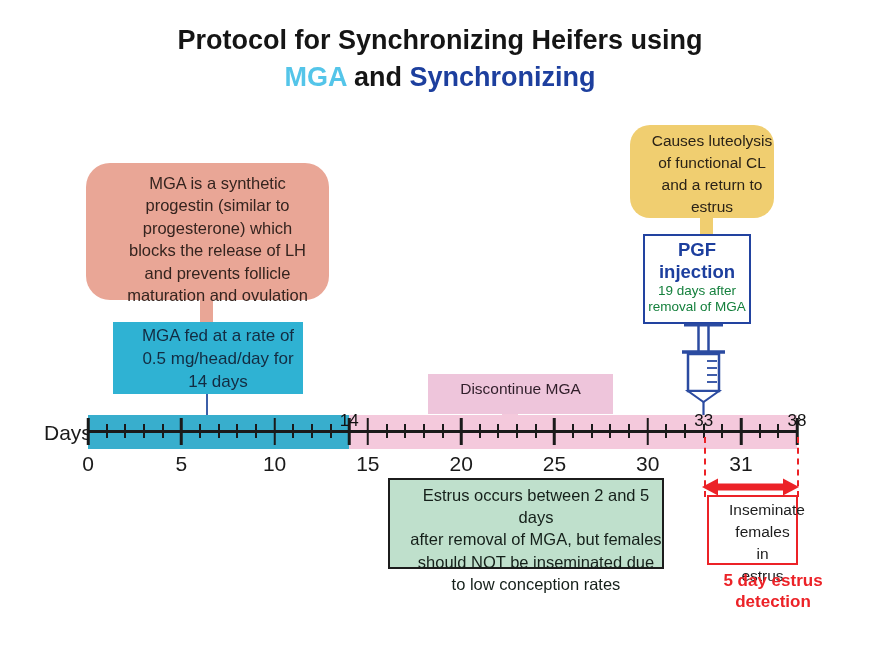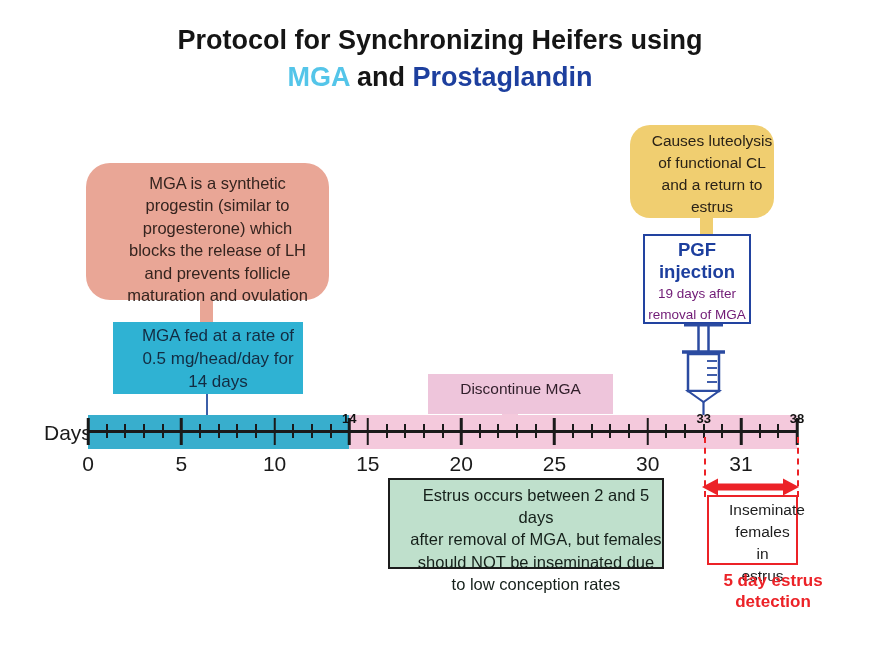--- a/index.html
+++ b/index.html
@@ -20,21 +20,21 @@
   #mga-fed{left:113px;top:322px;width:190px;height:72px;background:#2fb2d3;
            font-size:17px;line-height:23px;padding-top:2px;color:#132c42;}
   #mga-fed-conn{left:206px;top:393px;width:2px;height:23px;background:#3c5fa8;}
 
   #luteolysis{left:630px;top:125px;width:144px;height:93px;background:#f0ce70;border-radius:20px;
               font-size:15.5px;line-height:22px;padding-top:5px;color:#2b2317;}
   #luteolysis-conn{left:700px;top:214px;width:13px;height:24px;background:#f0ce70;}
   #pgf-box{left:643px;top:234px;width:108px;height:90px;background:#fff;border:2.5px solid #2243a0;
            padding-top:3px;}
   #pgf-title{font-weight:700;font-size:18.5px;line-height:22px;color:#1d3f9e;white-space:pre-line;}
-  #pgf-sub{font-size:13.5px;line-height:21px;color:#701a75;white-space:pre-line;}
+  #pgf-sub{font-size:13.5px;line-height:16px;color:#15803d;white-space:pre-line;}
 
   #discontinue{left:428px;top:374px;width:185px;height:40px;background:#eec5db;
                font-size:15.5px;line-height:29px;color:#301e2a;}
   #discontinue-conn{left:502px;top:402px;width:16px;height:14px;background:#f4c9dc;}
 
   #estrus-warning{left:388px;top:478px;width:276px;height:91px;background:#bfe0cc;border:2.5px solid #1c1c1c;
                   font-size:16.5px;line-height:22.2px;padding-top:4px;color:#15201a;}
 
   #inseminate{left:707px;top:495px;width:91px;height:70px;background:#fff;border:2px solid #ec2227;
               font-size:15.5px;line-height:22px;padding-top:2px;color:#1d1d1d;}
@@ -45,34 +45,34 @@
   #axis-title{left:44px;top:421px;font-size:21px;color:#1a1a1a;}
   #timeline-bar{left:88px;top:415px;width:709px;height:34px;}
   .tl-seg{position:absolute;top:0;height:100%;}
   #axis-line{position:absolute;left:0;top:15px;width:100%;height:2.5px;background:#1a1a1a;}
   .tick{position:absolute;width:2px;background:#1a1a1a;transform:translateX(-50%);}
   .tick.minor{top:9px;height:14px;}
   .tick.major{top:3px;height:27px;width:2.5px;}
   #labels-below{left:88px;top:452px;width:709px;height:26px;}
   #labels-below .num{position:absolute;transform:translateX(-50%);font-size:21px;color:#1a1a1a;}
   #labels-above{left:88px;top:411px;width:709px;height:15px;}
-  #labels-above .num{position:absolute;transform:translateX(-50%);font-size:13px;font-weight:700;color:#111;}
+  #labels-above .num{position:absolute;transform:translateX(-50%);font-size:17px;font-weight:400;color:#111;}
 
   .dash-line{width:0;border-left:2px dashed #ec2227;top:437px;height:60px;}
 
   #cost{left:68px;top:597px;font-size:21px;color:#141414;}
 </style>
 </head>
 <body>
 
 <div id="canvas">
 
   <div id="title" class="abs">
     <div>Protocol for Synchronizing Heifers using</div>
-    <div><span class="t-mga">MGA</span><span> and </span><span class="t-pg">Prostaglandin</span></div>
+    <div><span class="t-mga">MGA</span><span> and </span><span class="t-pg">Synchronizing</span></div>
   </div>
 
   <div id="mga-info-conn" class="abs"></div>
   <div id="mga-fed-conn" class="abs"></div>
   <div id="luteolysis-conn" class="abs"></div>
   <div id="discontinue-conn" class="abs"></div>
 
   <div id="mga-info" class="abs box multiline">MGA is a synthetic
 progestin (similar to
 progesterone) which

